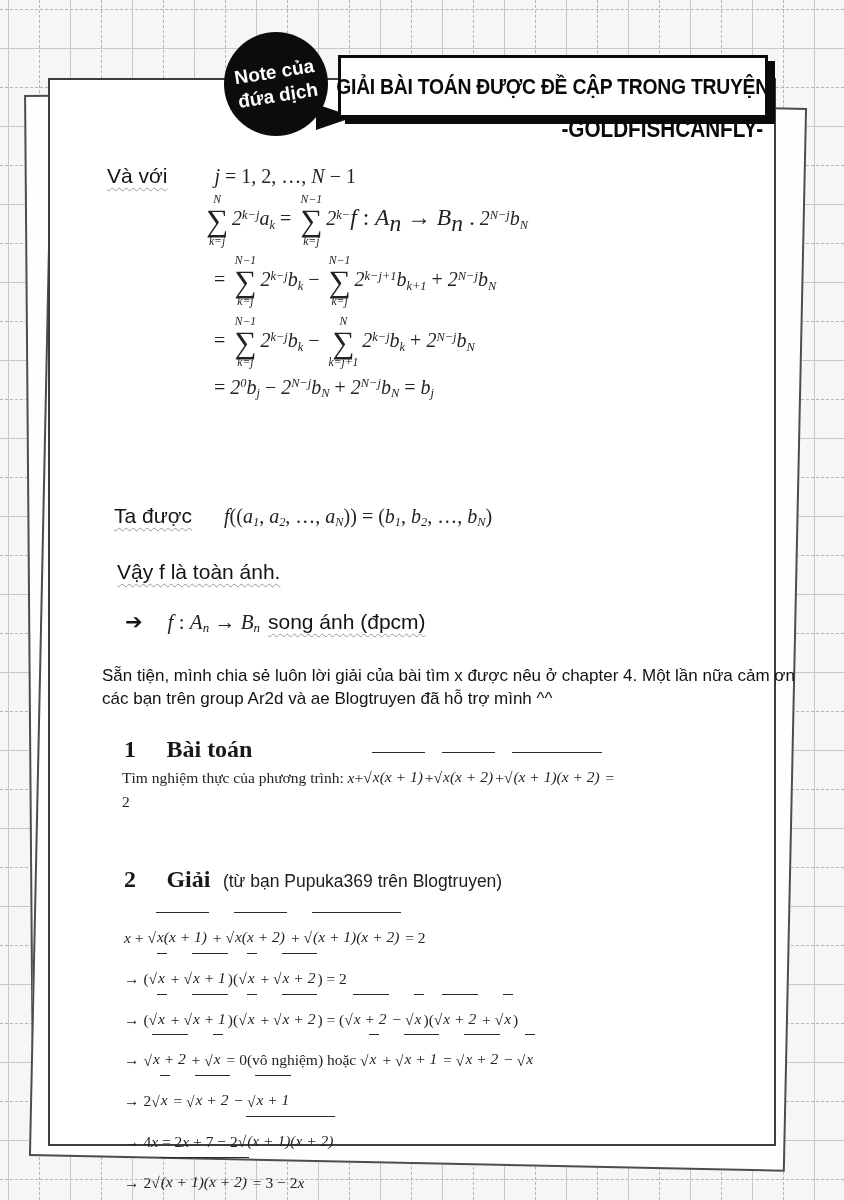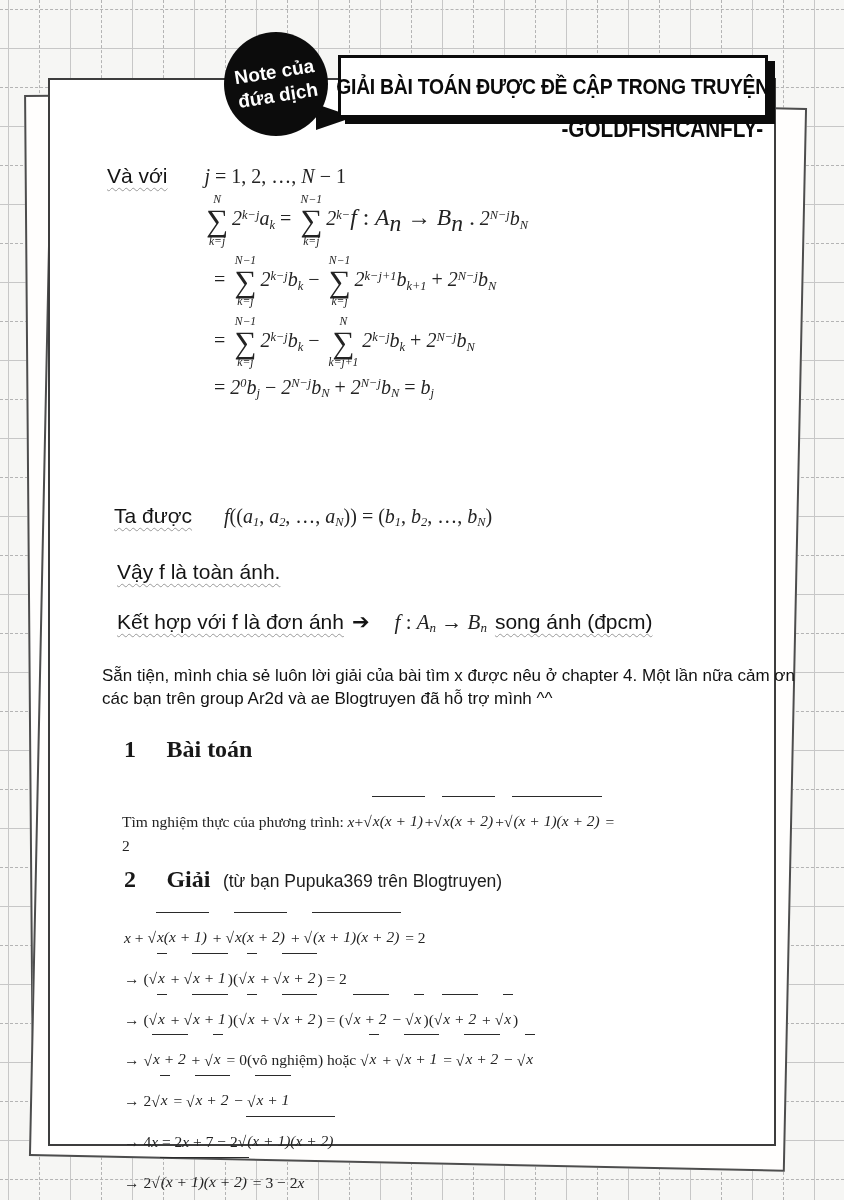--- a/index.html
+++ b/index.html
@@ -133,21 +133,21 @@
     <div class="gl v " style="left: 814px;"></div>
   </div>
 
 <div id="paper-back-a" class="paper-back"></div>
 <div id="paper-back-b" class="paper-back"></div>
 
 <div id="paper">
 
   <div class="abs labelled" style="left:57px;top:84px;gap:37px;">
     <span class="viet wavy">Và với</span>
-    <span class="math" style=""><span class="mi">j</span><span class="mr"> = 1, 2, …, </span><span class="mi">N</span><span class="mr"> − 1</span></span>
+    <span class="math" style="margin-left:10px;"><span class="mi">j</span><span class="mr"> = 1, 2, …, </span><span class="mi">N</span><span class="mr"> − 1</span></span>
   </div>
 
   <div class="abs" id="display-block">
     <div class="math dline"><span class="sum">
           <span class="top">N</span>
           <span class="sigma">∑</span>
           <span class="bot">k=j</span>
         </span><span class="mi">2</span><span class="msup">k−j</span><span class="mi">a</span><span class="msub">k</span><span class="mr"> = </span><span class="sum">
           <span class="top">N−1</span>
           <span class="sigma">∑</span>
@@ -178,34 +178,33 @@
   <div class="abs labelled" style="left:64px;top:424px;">
     <span class="viet wavy">Ta được</span>
     <span class="math" style="margin-left:32px;"><span class="mi">f</span><span class="mr">((</span><span class="mi">a</span><span class="msub">1</span><span class="mr">, </span><span class="mi">a</span><span class="msub">2</span><span class="mr">, …, </span><span class="mi">a</span><span class="msub">N</span><span class="mr">)) = (</span><span class="mi">b</span><span class="msub">1</span><span class="mr">, </span><span class="mi">b</span><span class="msub">2</span><span class="mr">, …, </span><span class="mi">b</span><span class="msub">N</span><span class="mr">)</span></span>
   </div>
 
   <div class="abs" style="left:67px;top:480px;">
     <span class="viet wavy">Vậy f là toàn ánh.</span>
   </div>
 
   <div class="abs labelled" style="left:67px;top:530px;">
-    <span class="viet wavy">Kết hợp với f là đơn ánh</span>
     <span class="viet" style="margin-left:8px;">➔</span>
     <span class="math" style="font-size:21px;margin-left:25px;"><span class="mi">f</span><span class="mr"> : </span><span class="mi">A</span><span class="msub">n</span><span class="mr"> → </span><span class="mi">B</span><span class="msub">n</span></span>
     <span class="viet wavy" style="margin-left:8px;">song ánh (đpcm)</span>
   </div>
 
   <div class="abs note-par" style="left:20px;top:584px;width:706px;margin-left:32px;">Sẵn tiện, mình chia sẻ luôn lời giải của bài tìm x được nêu ở chapter 4. Một lần nữa cảm ơn các bạn trên group Ar2d và ae Blogtruyen đã hỗ trợ mình ^^</div>
 
   <div class="abs" style="left:74px;top:656px;">
     <span class="serif-head">1</span>
     <span class="serif-head" style="margin-left:26px;">Bài toán</span>
   </div>
 
-  <div class="abs problem" style="left:72px;top:716px;width:650px;">
+  <div class="abs problem" style="left:72px;top:672px;width:650px;">
     <span>Tìm nghiệm thực của phương trình: </span><span class="math small-math"><span class="mi">x</span><span class="mr">+</span><span class="sqrt">
           <span class="sign">√</span>
           <span class="body">x(x + 1)</span>
         </span><span class="mr">+</span><span class="sqrt">
           <span class="sign">√</span>
           <span class="body">x(x + 2)</span>
         </span><span class="mr">+</span><span class="sqrt">
           <span class="sign">√</span>
           <span class="body">(x + 1)(x + 2)</span>
         </span><span class="mr"> =</span></span>

